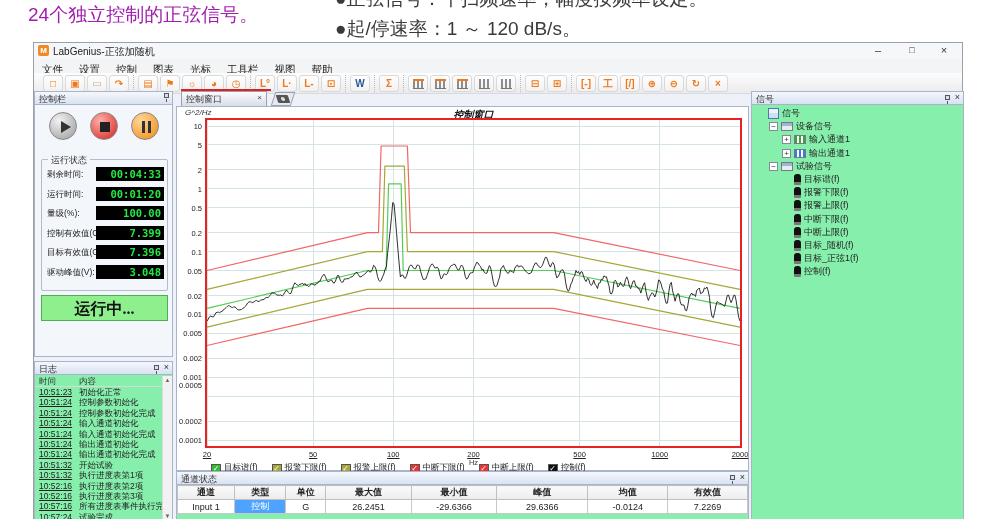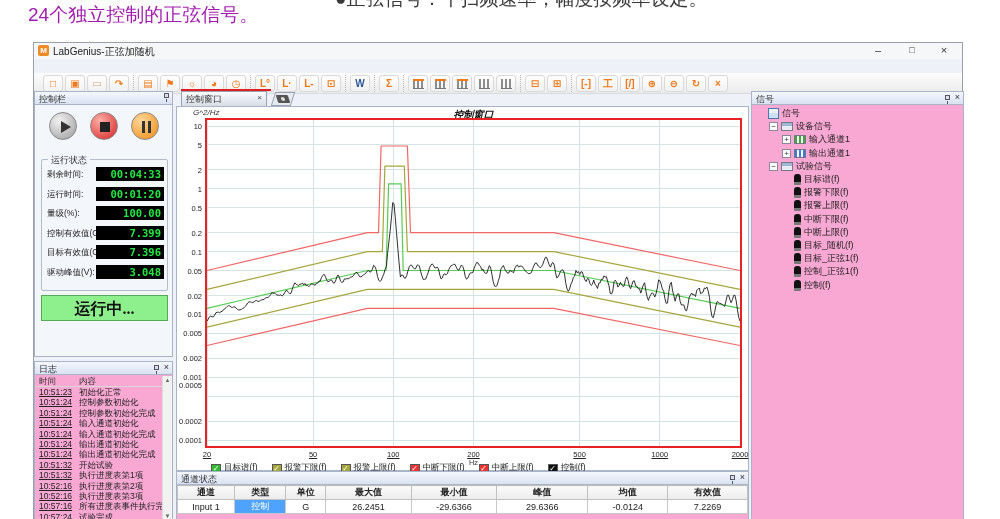--- a/index.html
+++ b/index.html
@@ -30,21 +30,21 @@
   .tbtn { width:20px; height:17px; background:linear-gradient(#ffffff,#f1f1f1); border:1px solid #d9d9d9; border-radius:3px; font-size:10px; color:#f07818; text-align:center; line-height:15px; cursor:default; padding:0; font-family:inherit; }
   .tbtn .g { color:#f07818; font-weight:bold; }
   .tbtn .g.muted { color:#c9a689; }
   .tbtn .g.word { color:#2b579a; }
   .tbtn .bars { display:inline-block; width:11px; height:10px; margin-top:3px; background:repeating-linear-gradient(90deg,#8d8d8d 0 2px,transparent 2px 4px); border-bottom:1px solid #777; }
   .tbtn .bars.cap { border-top:2px solid #f07818; }
 
   .red-mark { position:absolute; left:147px; top:46px; width:90px; height:2px; background:#e02020; }
 
   
-  .panel { position:absolute; background:#f9a8d4; border:1px solid #aab4c8; }
+  .panel { position:absolute; background:#86efac; border:1px solid #aab4c8; }
   .phead { position:relative; height:13px; background:linear-gradient(#f4f7fd,#d9e2f2); border-bottom:1px solid #aab4c8; font-size:9px; color:#333; padding:1px 4px; }
   .phead .tools { position:absolute; right:3px; top:1px; display:flex; gap:5px; align-items:center; }
   .pin { position:relative; width:5px; height:5px; border:1px solid #556; background:#dde; display:inline-block; }
   .pin::after { content:""; position:absolute; left:1px; top:5px; width:1px; height:3px; background:#556; }
   .xglyph { font-size:9px; color:#333; line-height:9px; }
 
   
   #controlbar { left:0; top:48px; width:139px; height:266px; background:#f3f6fb; }
   .btnrow { position:absolute; left:0; top:20px; width:100%; display:flex; justify-content:center; gap:13px; }
   .cbtn { width:28px; height:28px; border-radius:50%; border:1px solid #888; position:relative; text-align:center; }
@@ -78,21 +78,21 @@
   
   #tabstrip { position:absolute; left:142px; top:48px; width:573px; height:15px; }
   .tab { position:absolute; left:5px; top:0; width:86px; height:15px; background:linear-gradient(#fafbfd,#d8dde8); border:1px solid #98a2b4; border-bottom:none; font-size:9px; color:#333; padding:1px 4px; }
   .tab .tx { position:absolute; right:4px; top:1px; font-size:8px; color:#444; }
   .cam-tab { position:absolute; left:97px; top:1px; width:20px; height:14px; background:#e6e9f0; border:1px solid #98a2b4; transform:skewX(-18deg); }
   .cam { position:absolute; left:4px; top:3px; width:12px; height:8px; background:#555; border-radius:1px; transform:skewX(18deg); }
   .cam::after { content:""; position:absolute; left:4px; top:2px; width:4px; height:4px; background:#ddd; border-radius:50%; }
 
   #chartpanel { left:142px; top:63px; width:573px; height:365px; background:#fff; border:1px solid #aab4c8; }
   .chart-title { position:absolute; left:28px; top:1px; width:537px; text-align:center; font-size:10px; font-weight:bold; font-style:italic; color:#111; }
-  .ylab { position:absolute; left:16px; top:1px; font-size:8px; font-style:italic; color:#333; }
+  .ylab { position:absolute; left:8px; top:1px; font-size:8px; font-style:italic; color:#333; }
   #plot { position:absolute; left:28px; top:11px; width:537px; height:330px; }
   .ytick { position:absolute; left:0; width:25px; text-align:right; font-size:7.5px; color:#222; }
   .xtick { position:absolute; width:28px; text-align:center; top:343px; font-size:7.5px; color:#222;text-decoration:underline; }
   .xlab { position:absolute; left:28px; top:351px; width:537px; text-align:center; font-size:7.5px; color:#333; }
   .legend { position:absolute; left:34px; top:355px; display:flex; gap:14px; }
   .leg-item { display:flex; align-items:center; gap:3px; font-size:8.5px; color:#222; }
   .leg-box { width:10px; height:9px; border:1px solid #555; color:#fff; font-size:8px; line-height:8px; text-align:center; }
 
   #channelpanel { left:142px; top:428px; width:573px; height:49px; overflow:hidden; }
   .ctable { width:100%; border-collapse:collapse; table-layout:fixed; }
@@ -115,31 +115,33 @@
 </style>
 </head>
 <body>
 
 <div class="screen">
 
   <div class="doc-left">24个独立控制的正弦信号。</div>
   <div class="doc-clip">
       <span>●正弦信号：个扫频速率，幅度按频率设定。</span>
     </div>
+  <div class="doc-bullet">●起/停速率：1 ～ 120 dB/s。</div>
 
   <div id="app">
 
     <div class="titlebar">
       <div class="m-logo">M</div>
       <div class="title-text">LabGenius-正弦加随机</div>
       <div class="winbtn min">–</div>
       <div class="winbtn res">□</div>
       <div class="winbtn cls">×</div>
     </div>
 
+    <div class="menubar" id="menubar"><span>文件</span><span>设置</span><span>控制</span><span>图表</span><span>光标</span><span>工具栏</span><span>视图</span><span>帮助</span></div>
 
     <div class="toolbar" id="toolbar">
         <div class="tbgroup">
           <button class="tbtn"><span class="g ">□</span></button>
           <button class="tbtn"><span class="g ">▣</span></button>
           <button class="tbtn"><span class="g muted">▭</span></button>
           <button class="tbtn"><span class="g ">↷</span></button>
         </div>
         <div class="tbgroup">
           <button class="tbtn"><span class="g ">▤</span></button>
@@ -516,24 +518,19 @@
             <span>目标_随机(f)</span>
           </div>
           <div class="trow" style="padding-left:26px">
             <span class="exp none"></span>
             <span class="ticon sig"></span>
             <span>目标_正弦1(f)</span>
           </div>
           <div class="trow" style="padding-left:26px">
             <span class="exp none"></span>
             <span class="ticon sig"></span>
-            <span>控制_正弦1(f)</span>
-          </div>
-          <div class="trow" style="padding-left:26px">
-            <span class="exp none"></span>
-            <span class="ticon sig"></span>
             <span>控制(f)</span>
           </div>
         </div>
     </div>
 
   </div>
 </div>
 
 </body></html>

